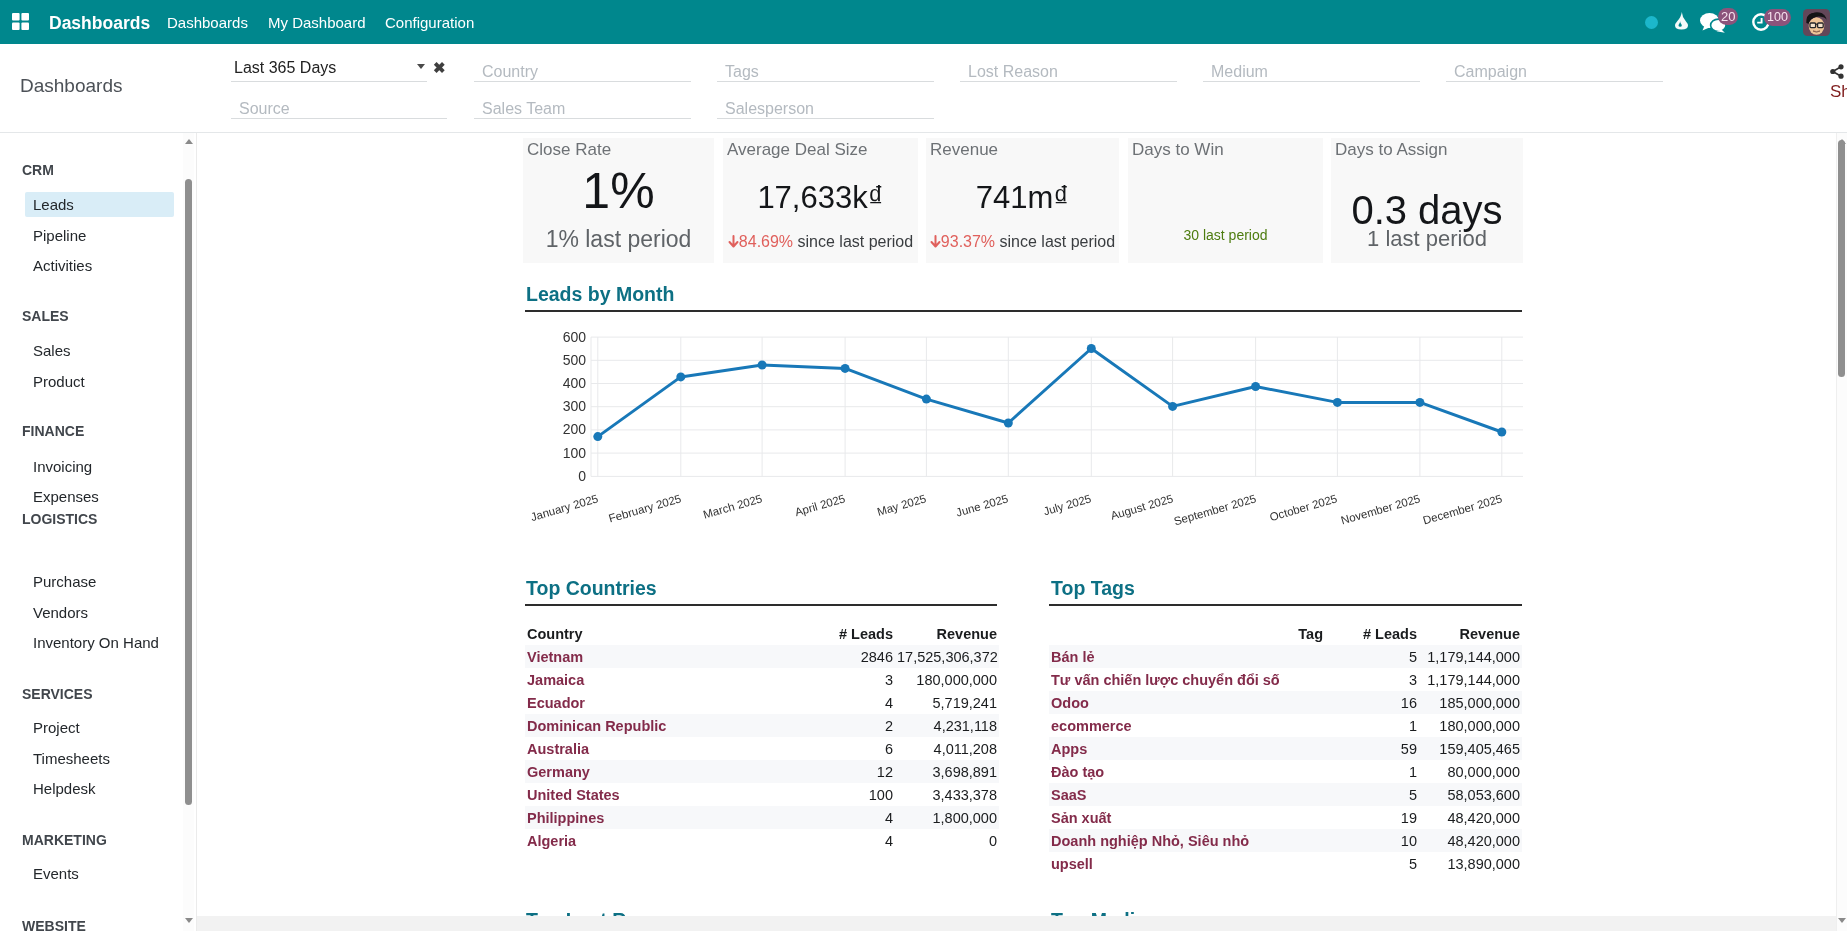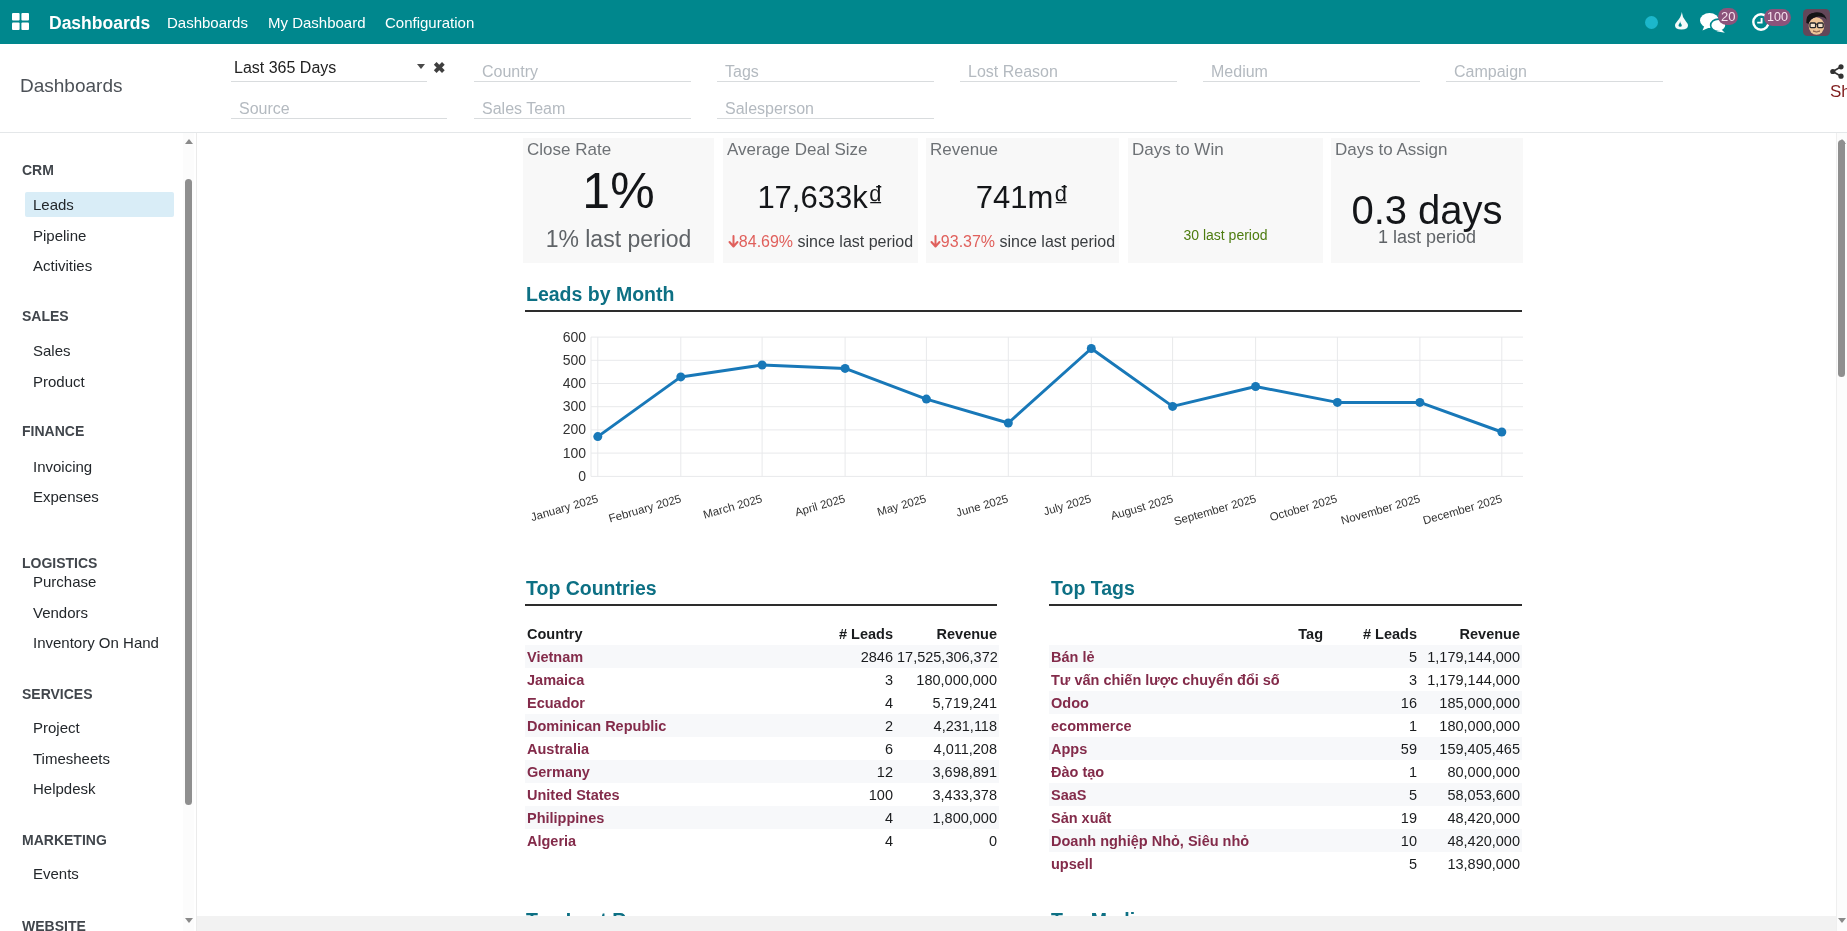--- a/index.html
+++ b/index.html
@@ -125,21 +125,21 @@
 <div class="shead" style="top:162px">CRM</div>
 <div class="sitem" style="top:196px">Leads</div>
 <div class="sitem" style="top:227px">Pipeline</div>
 <div class="sitem" style="top:257px">Activities</div>
 <div class="shead" style="top:308px">SALES</div>
 <div class="sitem" style="top:342px">Sales</div>
 <div class="sitem" style="top:373px">Product</div>
 <div class="shead" style="top:423px">FINANCE</div>
 <div class="sitem" style="top:458px">Invoicing</div>
 <div class="sitem" style="top:488px">Expenses</div>
-<div class="shead" style="top:555px">LOGISTICS</div>
+<div class="shead" style="top:511px">LOGISTICS</div>
 <div class="sitem" style="top:573px">Purchase</div>
 <div class="sitem" style="top:604px">Vendors</div>
 <div class="sitem" style="top:634px">Inventory On Hand</div>
 <div class="shead" style="top:686px">SERVICES</div>
 <div class="sitem" style="top:719px">Project</div>
 <div class="sitem" style="top:750px">Timesheets</div>
 <div class="sitem" style="top:780px">Helpdesk</div>
 <div class="shead" style="top:832px">MARKETING</div>
 <div class="sitem" style="top:865px">Events</div>
 <div class="shead" style="top:918px">WEBSITE</div>
@@ -173,21 +173,21 @@
         <path d="M5.5 1 V10.5 M1.5 7 L5.5 11.5 L9.5 7" fill="none" stroke="#e0605c" stroke-width="2" stroke-linecap="round" stroke-linejoin="round"></path>
       </svg><span style="color:#e0605c">93.37%</span> <span style="color:#3a3d40">since last period</span></div>
 </div>
 <div class="kpi" style="left:1128px;width:195px">
   <div class="kpit">Days to Win</div>
   <div class="kpib" style="font-size:14px;top:90px;color:#4d7c0f">30 last period</div>
 </div>
 <div class="kpi" style="left:1331px;width:192px">
   <div class="kpit">Days to Assign</div>
   <div class="kpin" style="font-size:40px;top:52px">0.3 days</div>
-  <div class="kpib" style="font-size:18px;top:90px;color:#5f6367">1 last period</div>
+  <div class="kpib" style="font-size:22px;top:90px;color:#5f6367">1 last period</div>
 </div>
 <div class="sectitle" style="left:526px;top:283px">Leads by Month</div>
 <div class="secline" style="left:525px;top:310px;width:997px"></div>
 <svg class="abs" style="left:523px;top:318px" width="1000" height="212" viewBox="0 0 1000 212">
   <g stroke="#e8e9eb" stroke-width="1">
     <line x1="68" y1="19.1" x2="1000" y2="19.1"></line>
     <line x1="68" y1="42.3" x2="1000" y2="42.3"></line>
     <line x1="68" y1="65.5" x2="1000" y2="65.5"></line>
     <line x1="68" y1="88.7" x2="1000" y2="88.7"></line>
     <line x1="68" y1="111.9" x2="1000" y2="111.9"></line>

